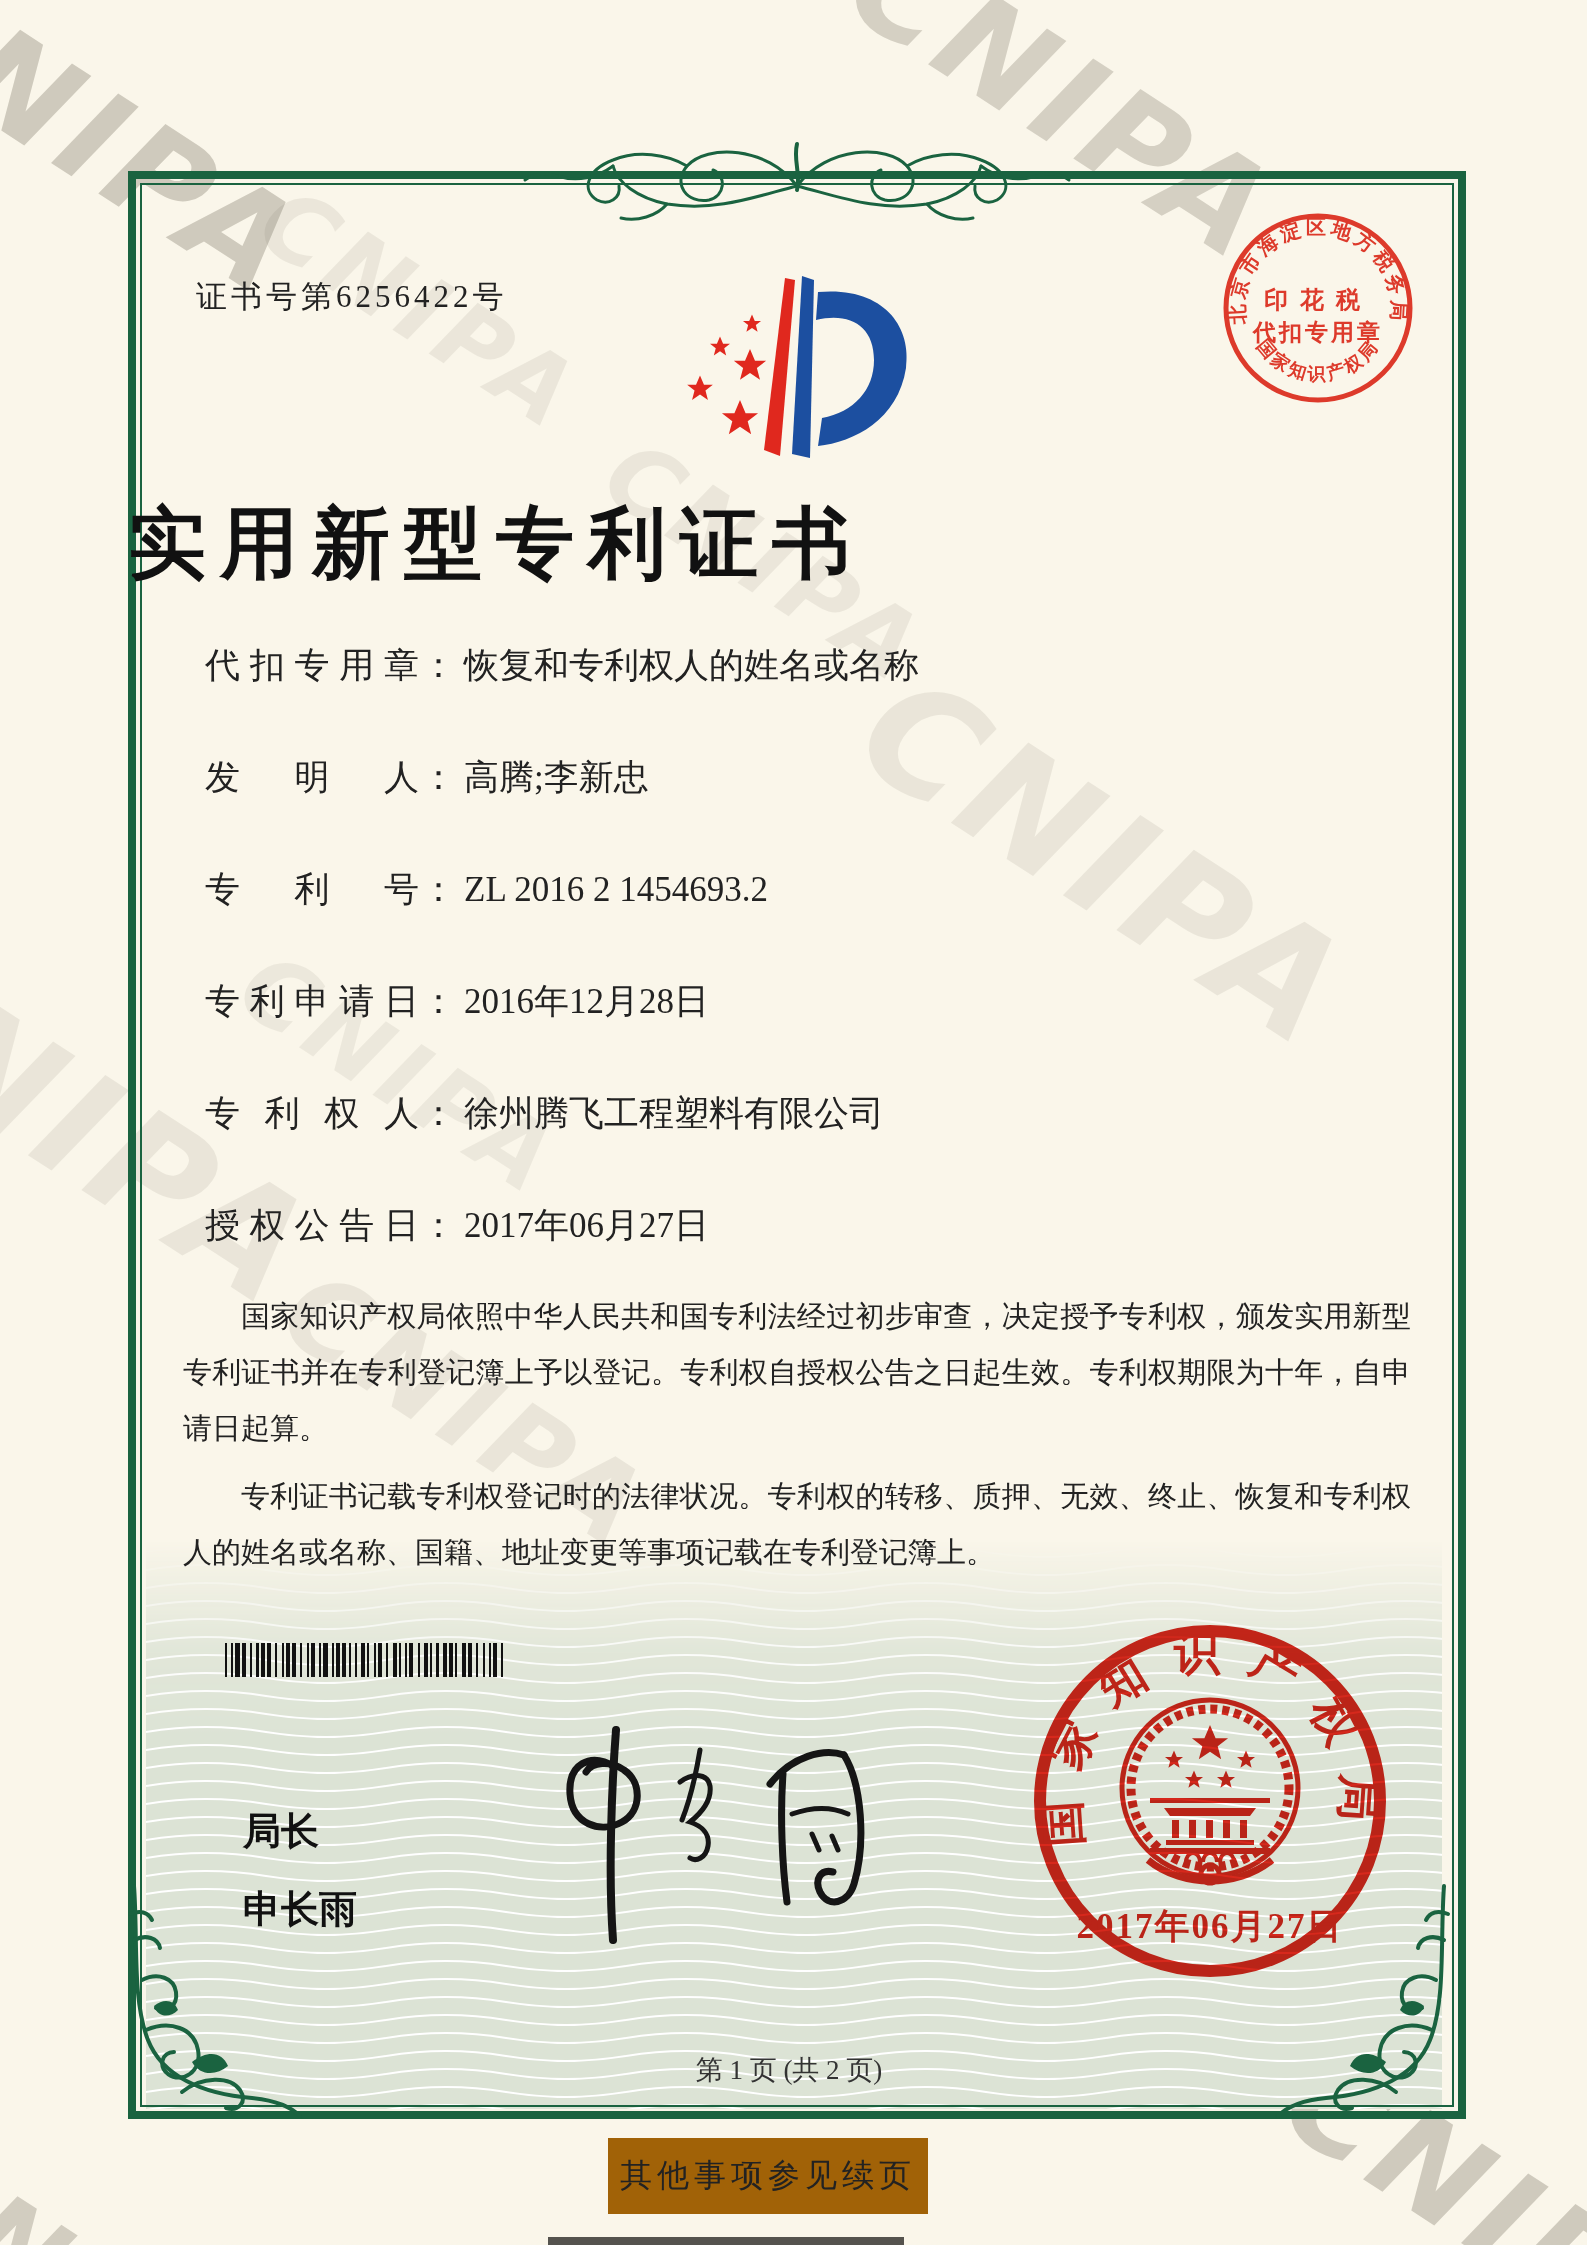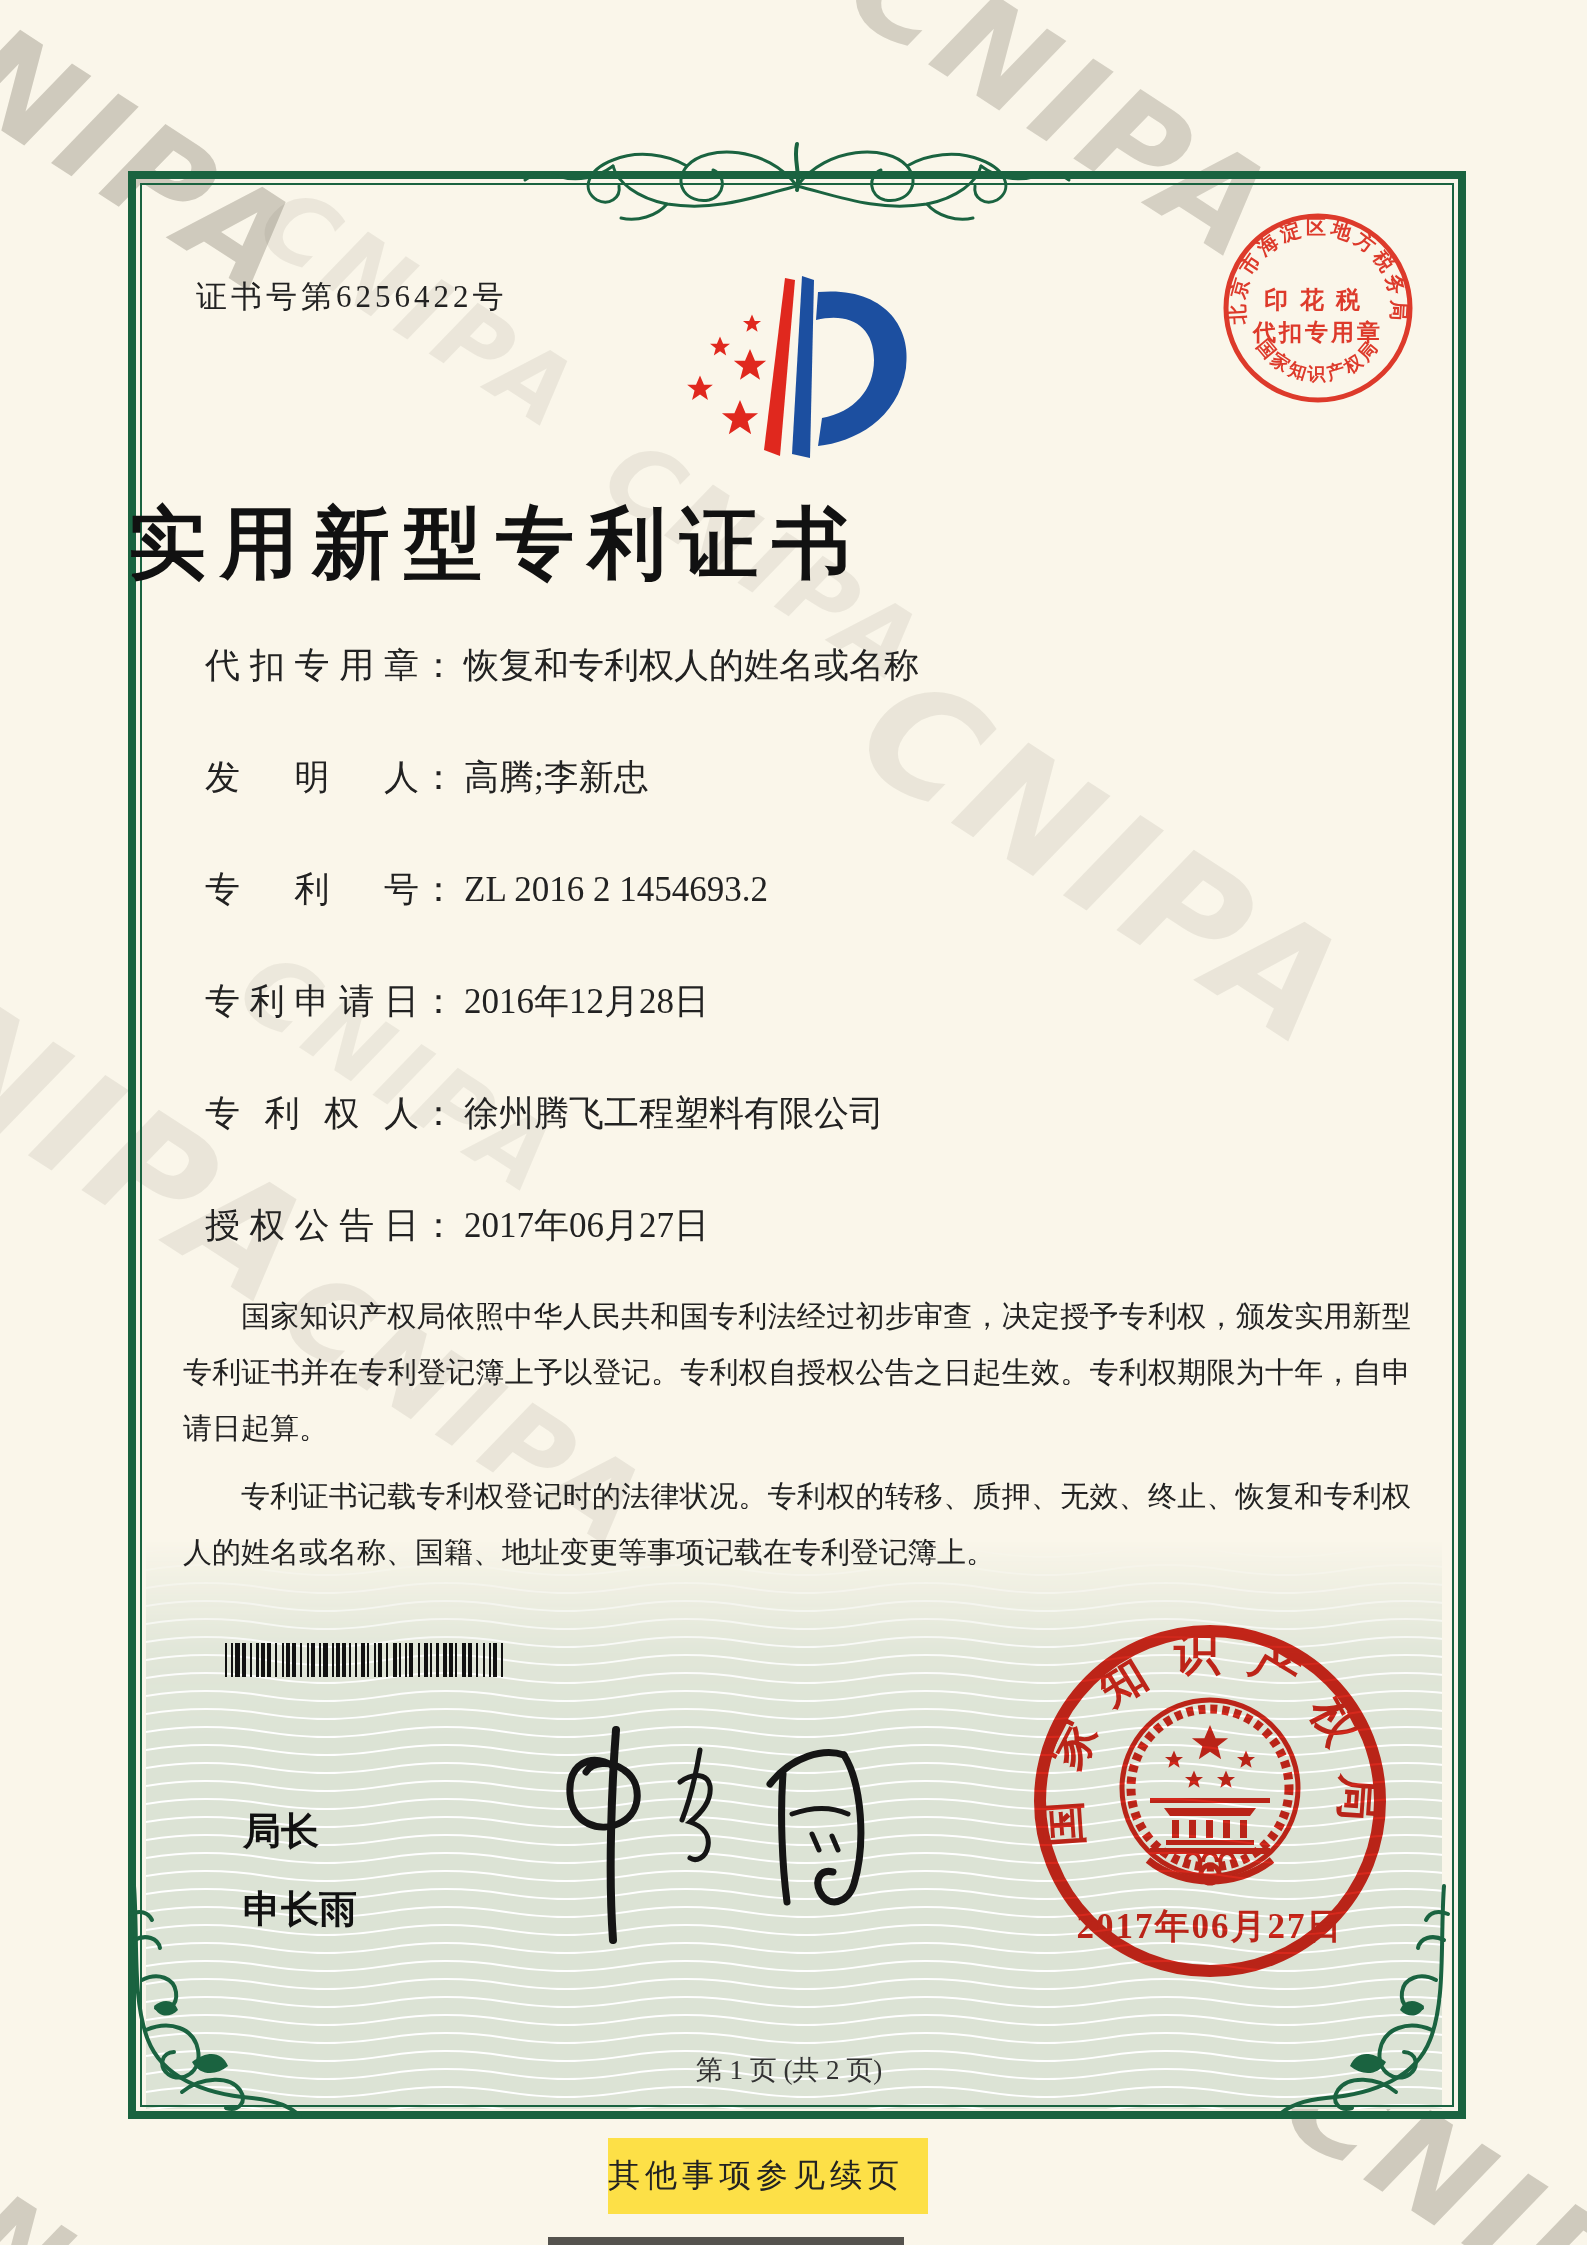--- a/index.html
+++ b/index.html
@@ -51,22 +51,22 @@
                font-family:"Liberation Sans","DejaVu Sans",sans-serif;color:#111;}
   .signer-name{position:absolute;left:243px;top:1884px;font-size:38px;font-weight:bold;
                font-family:"Liberation Sans","DejaVu Sans",sans-serif;color:#111;}
   .signature{position:absolute;left:520px;top:1722px;}
 
   .seal{position:absolute;left:1025px;top:1616px;mix-blend-mode:multiply;}
   .tax-stamp{position:absolute;left:1218px;top:208px;mix-blend-mode:multiply;}
 
   .page-info{position:absolute;left:128px;top:2052px;width:1322px;text-align:center;
              font-size:27px;color:#333;font-family:Liberation Serif, serif;}
-  .cont-box{position:absolute;left:608px;top:2138px;width:320px;height:76px;background:#fde047;
-            display:flex;align-items:center;}
+  .cont-box{position:absolute;left:608px;top:2138px;width:320px;height:76px;background:#a16207;
+            display:flex;align-items:center;justify-content:center;}
   .cont-text{font-size:32px;letter-spacing:5px;color:#222;}
   .bottom-strip{position:absolute;left:548px;top:2237px;width:356px;height:8px;background:#55534e;}
 </style>
 </head>
 <body>
 
 <div class="page">
 
   <span class="wm wm1">CNIPA</span>
   <span class="wm wm2">CNIPA</span>

